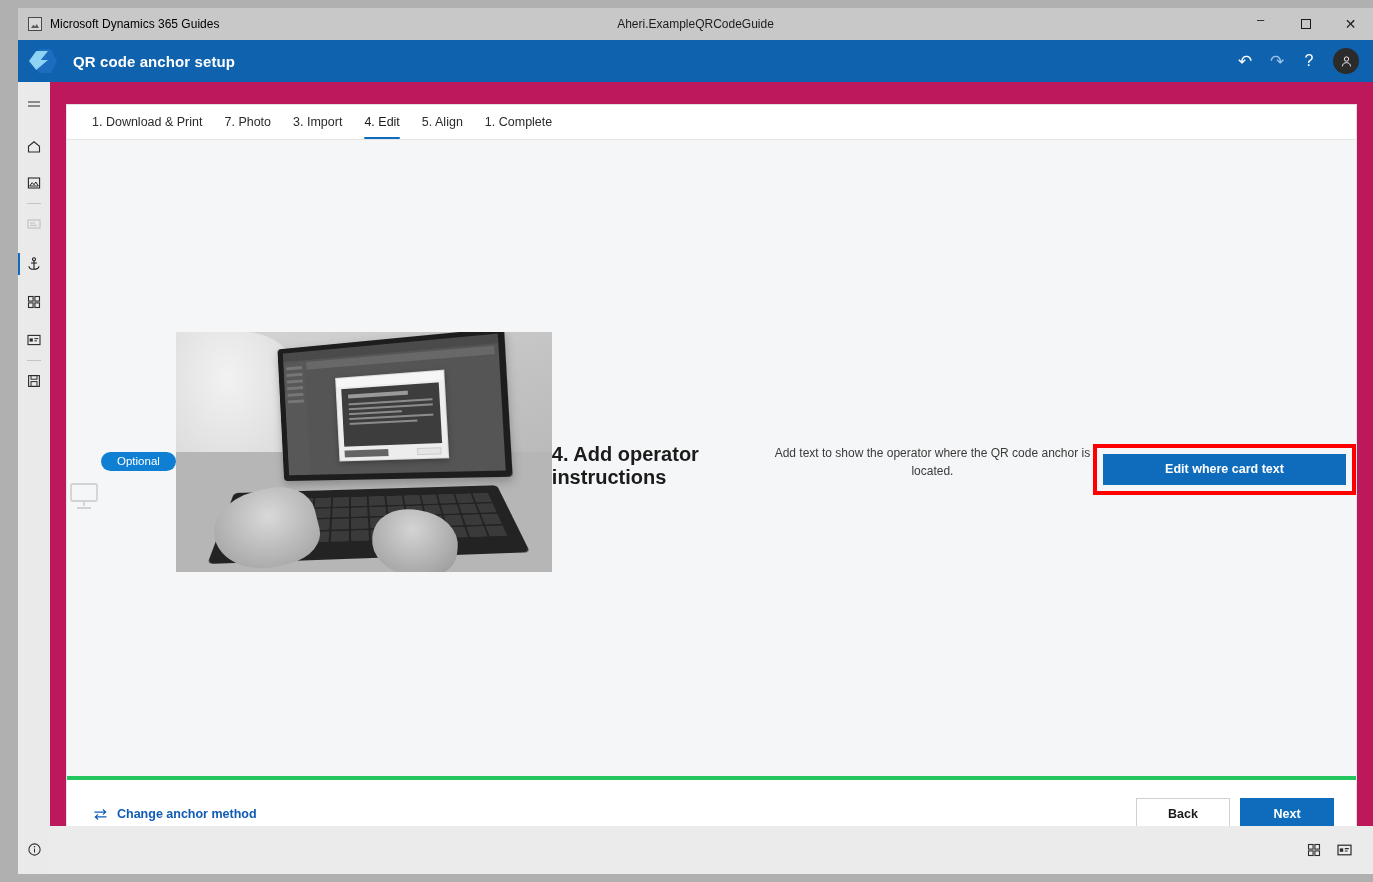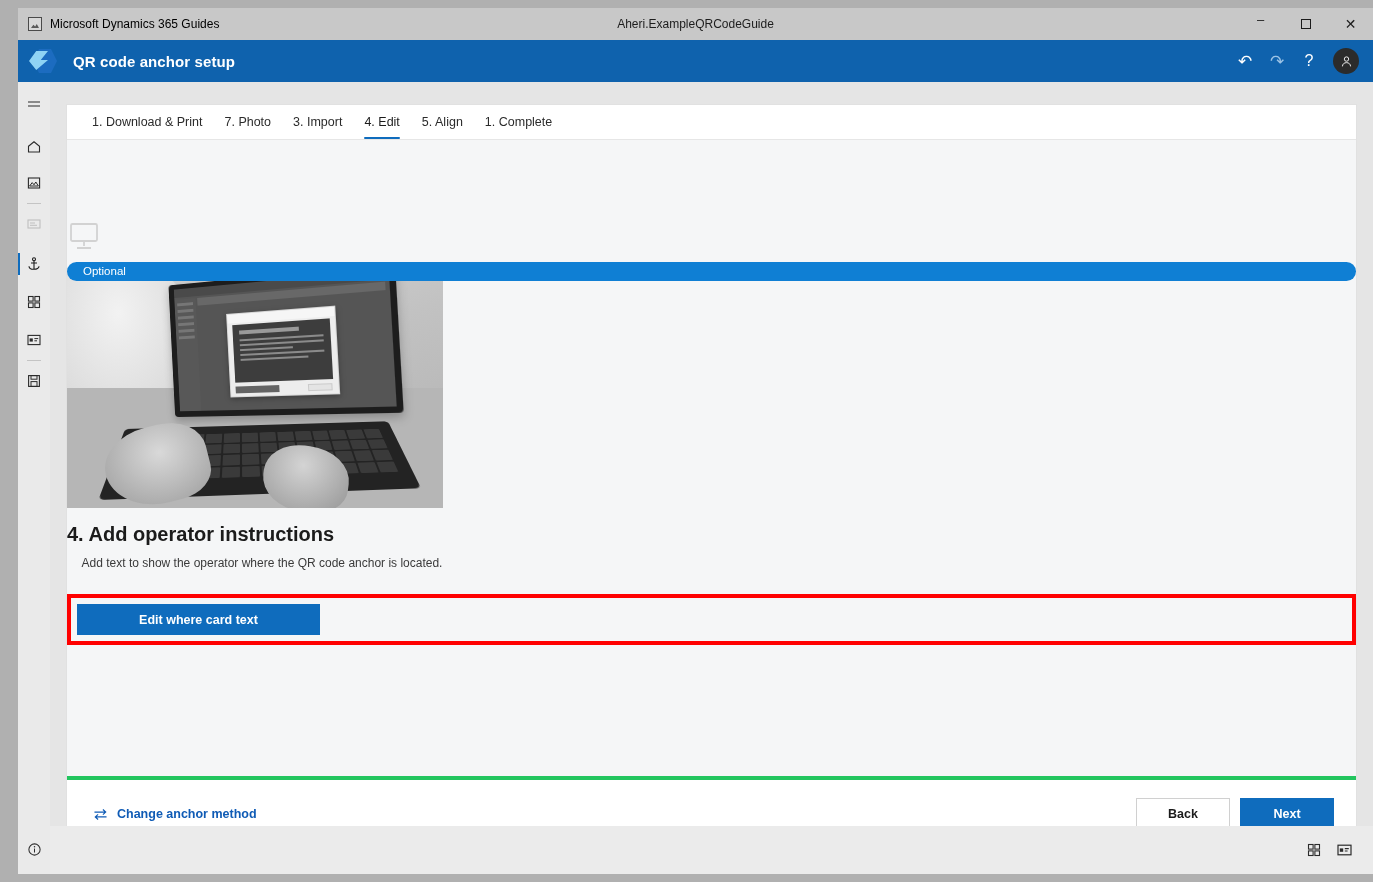--- a/index.html
+++ b/index.html
@@ -113,21 +113,21 @@
   .rail-divider {
     width: 14px; height: 1px; background: #c4c4c4;
     margin: 5px 0;
   }
   .rail-item svg { display: block; }
 
   
   .work {
     position: absolute; left: 50px; top: 82px;
     width: 1323px; height: 792px;
-    background: #e5e5e5;
+    background: #be185d;
     padding: 22px 16px 18px 16px;
   }
   .panel {
     width: 1291px; height: 745px;
     background: #f5f6f7;
     border: 1px solid #e1e1e1;
     display: flex; flex-direction: column;
     position: relative;
   }
 
@@ -144,21 +144,21 @@
   }
   .tab.active { color: #1b1b1b; }
   .tab.active::after {
     content: ""; position: absolute; left: 11px; right: 11px; bottom: 0;
     height: 2px; background: #0f6cbd; border-radius: 1px;
   }
 
   
   .body {
     flex: 1; position: relative;
-    display: flex; flex-direction: column; 
+    display: flex; flex-direction: row; align-items: center;
   }
   .monitor-icon { margin-top: 82px; color: #d2d2d2; }
   .optional-badge {
     margin-top: 6px;
     background: #0f7fd4; color: #ffffff;
     font-size: 11.5px; border-radius: 11px;
     padding: 3px 16px 4px 16px;
     z-index: 3;
   }
   .hero-wrap { margin-top: -13px; position: relative; }

